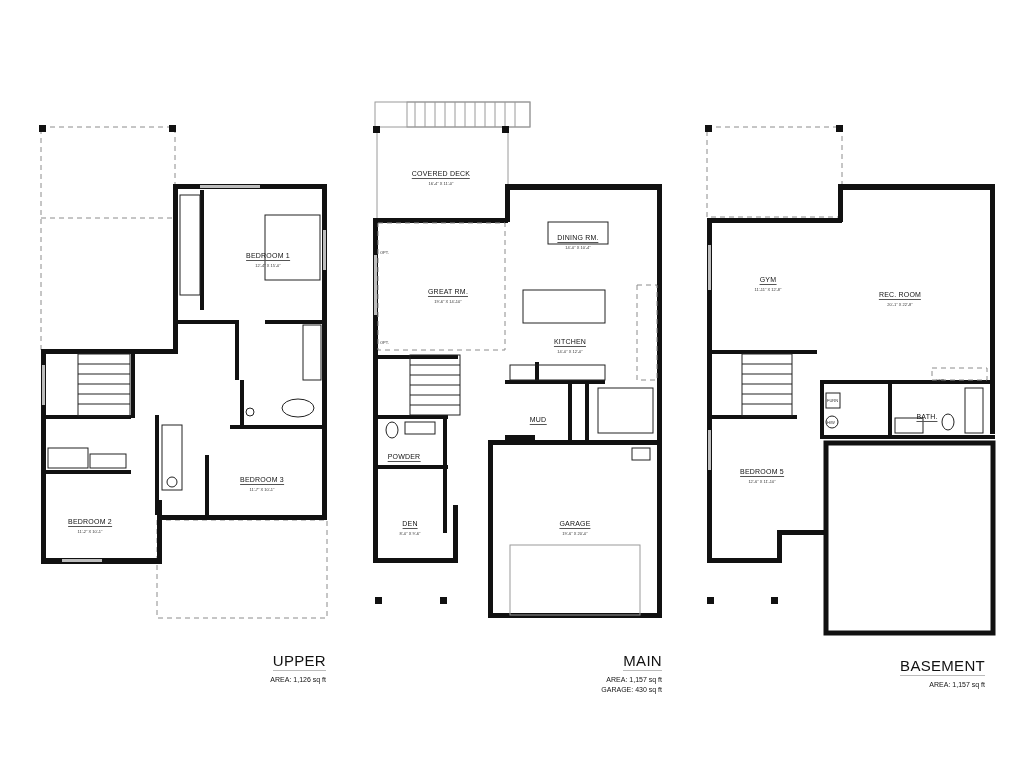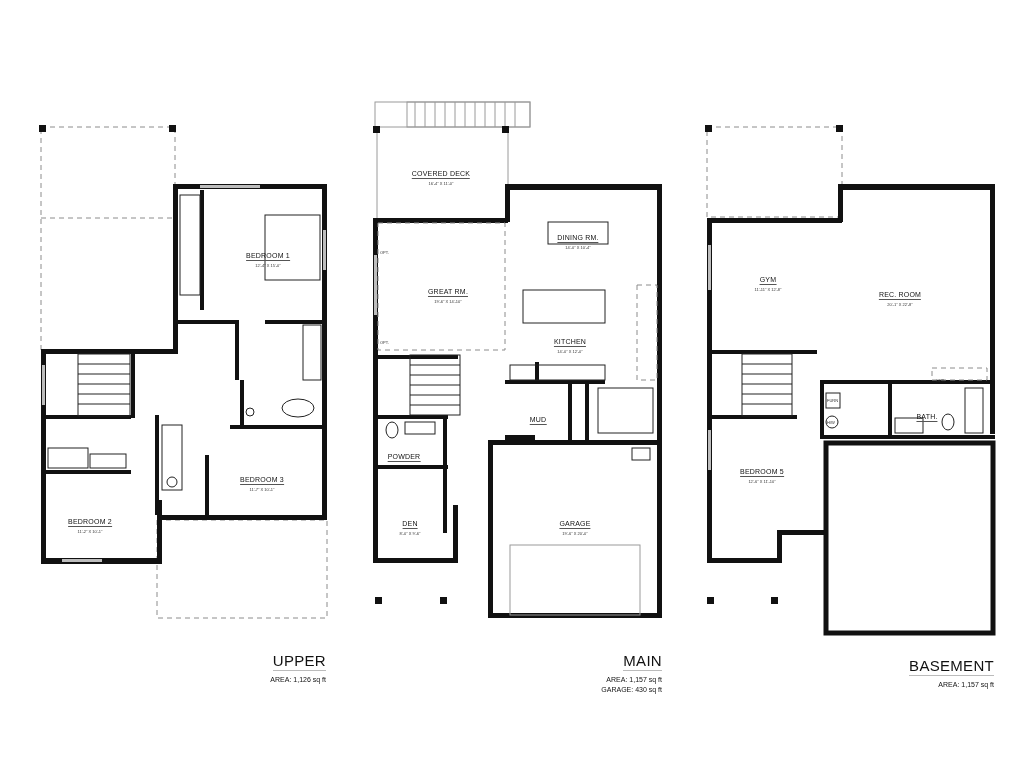--- a/index.html
+++ b/index.html
@@ -260,16 +260,16 @@
 
 <div class="floor-title" style="right:698px;top:652px;">
   <span class="ttl">UPPER</span>
   <span class="area">AREA: 1,126 sq ft</span>
 </div>
 <div class="floor-title" style="right:362px;top:652px;">
   <span class="ttl">MAIN</span>
   <span class="area">AREA: 1,157 sq ft</span>
   <span class="area" style="margin-top:0">GARAGE: 430 sq ft</span>
 </div>
-<div class="floor-title" style="right:30px;top:657px;margin-left:41px;">
+<div class="floor-title" style="right:39px;top:657px;margin-left:41px;">
   <span class="ttl">BASEMENT</span>
   <span class="area">AREA: 1,157 sq ft</span>
 </div>
 
 </body></html>

